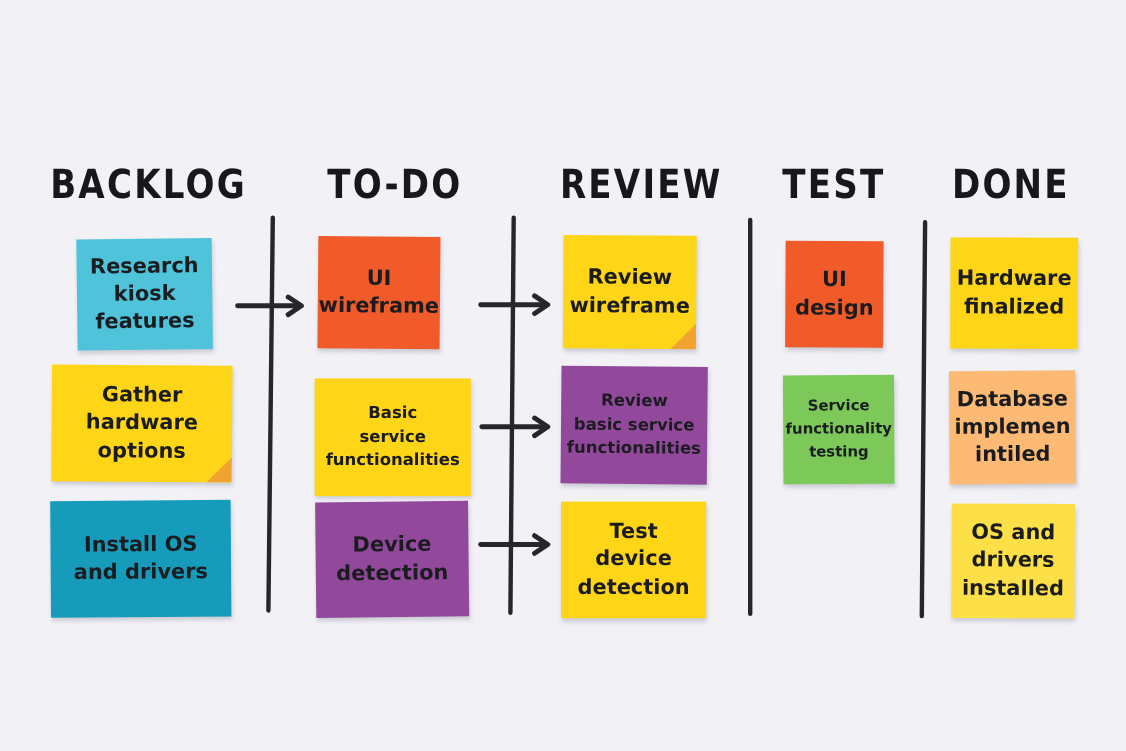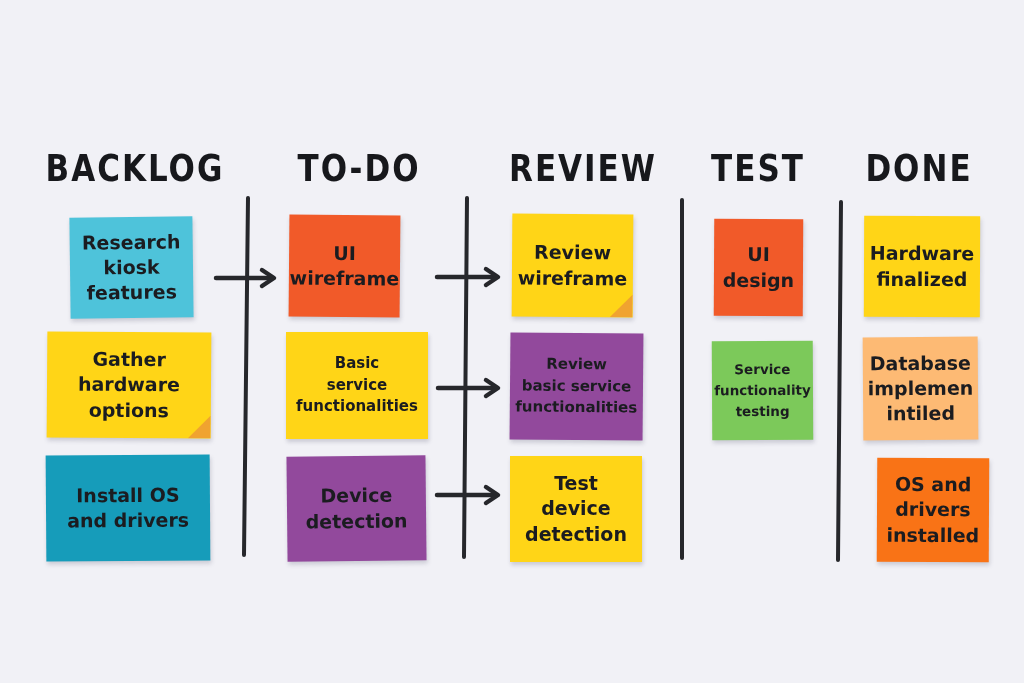--- a/index.html
+++ b/index.html
@@ -37,21 +37,21 @@
   .t-sm .card-text{font-size:13.5px;line-height:1.55;}
   .fold{
     position:absolute;right:0;bottom:0;width:23px;height:23px;
     clip-path:polygon(100% 0,0 100%,100% 100%);
   }
   
   .b1{left:70px; top:217px;width:123px;height:101px;transform:rotate(-0.7deg);}
   .b2{left:47px; top:332px;width:164px;height:106px;transform:rotate(0.4deg);}
   .b3{left:46px; top:455px;width:164px;height:106px;transform:rotate(-0.4deg);}
   .t1{left:289px;top:215px;width:111px;height:102px;transform:rotate(0.5deg);}
-  .t2{left:286px;top:332px;width:142px;height:107px;}
+  .t2{left:286px;top:344px;width:142px;height:107px;}
   .t3{left:287px;top:456px;width:139px;height:105px;transform:rotate(-0.6deg);}
   .r1{left:512px;top:214px;width:121px;height:103px;transform:rotate(0.4deg);}
   .r2{left:510px;top:333px;width:133px;height:107px;transform:rotate(0.5deg);}
   .r3{left:510px;top:456px;width:132px;height:106px;}
   .e1{left:714px;top:219px;width:89px; height:97px;transform:rotate(0.3deg);}
   .e2{left:712px;top:341px;width:101px;height:99px;transform:rotate(-0.3deg);}
   .d1{left:864px;top:216px;width:116px;height:101px;transform:rotate(0.2deg);}
   .d2{left:863px;top:337px;width:115px;height:103px;transform:rotate(-0.4deg);}
   .d3{left:865px;top:458px;width:112px;height:104px;transform:rotate(0.3deg);}
 </style>
@@ -149,19 +149,19 @@
 
   <div class="card d1" style="background-color: rgb(255, 213, 23);">
     <span class="card-text">Hardware
 finalized</span>
   </div>
   <div class="card d2" style="background-color: #fdba74;">
     <span class="card-text">Database
 implemen
 intiled</span>
   </div>
-  <div class="card d3" style="background-color: #f97316; margin-left: 12px;">
+  <div class="card d3" style="background-color: #fde047;">
     <span class="card-text">OS and
 drivers
 installed</span>
   </div>
 
 </div>
 
 </body></html>

